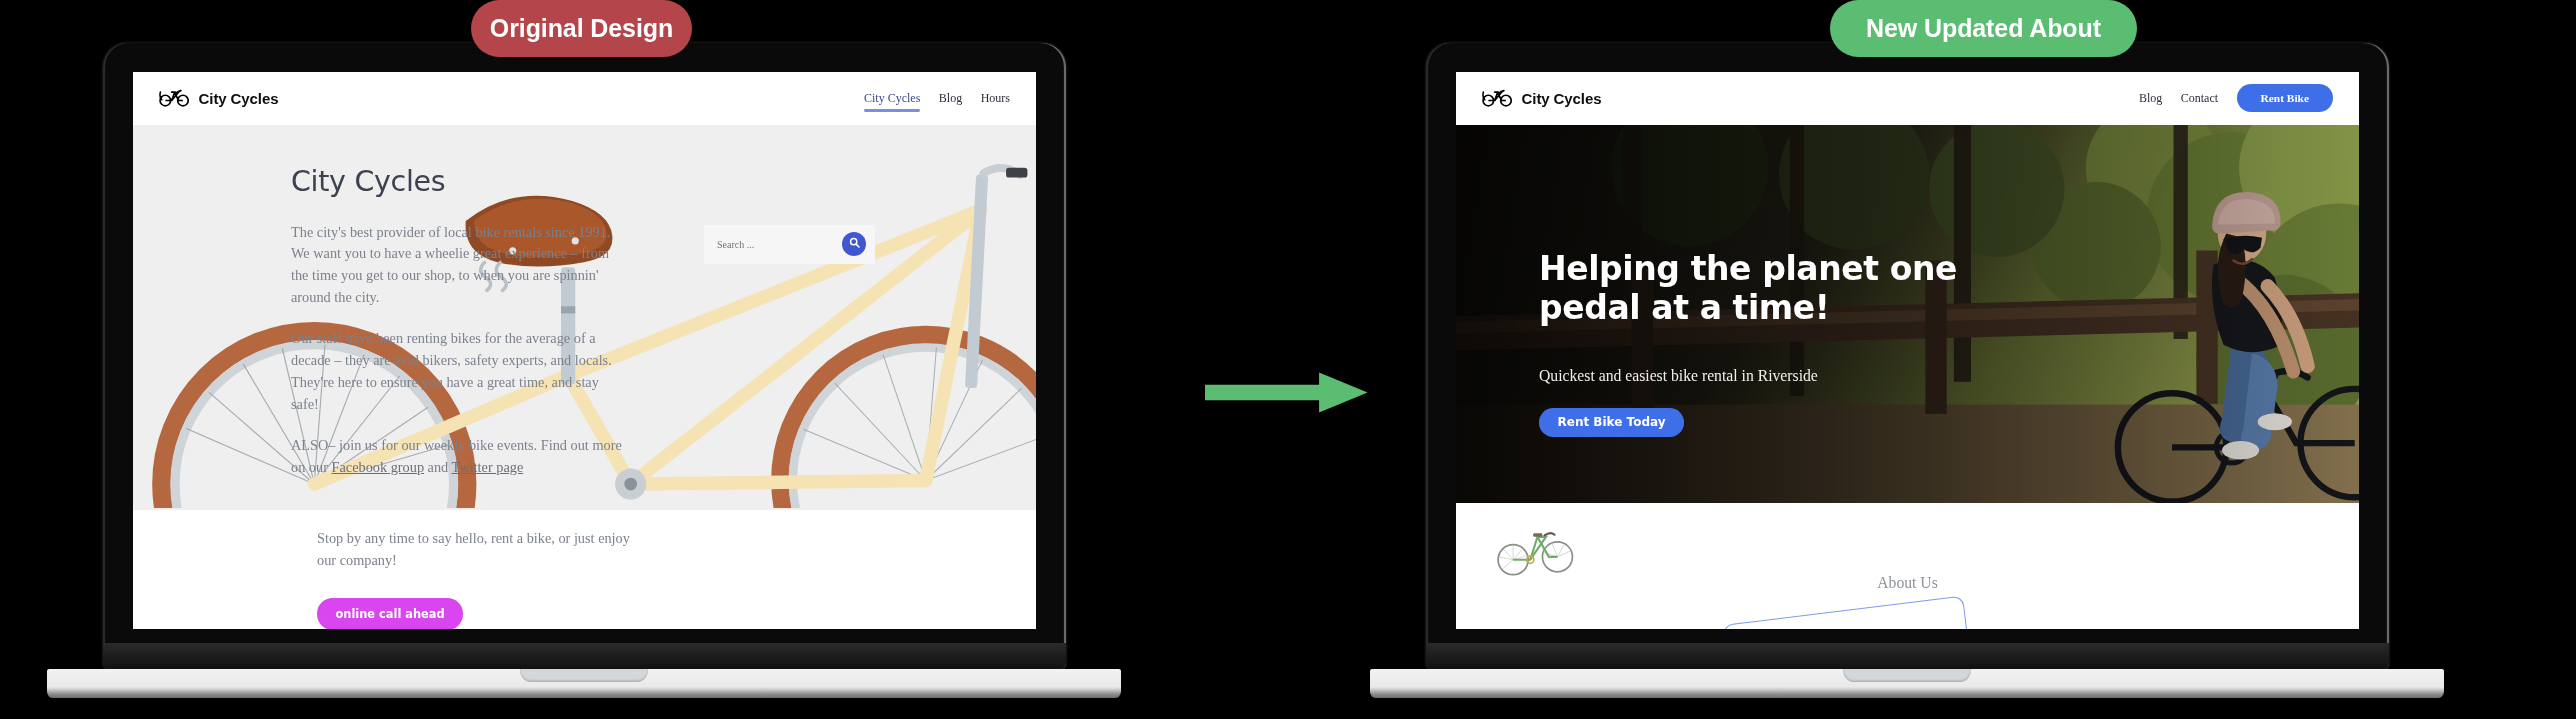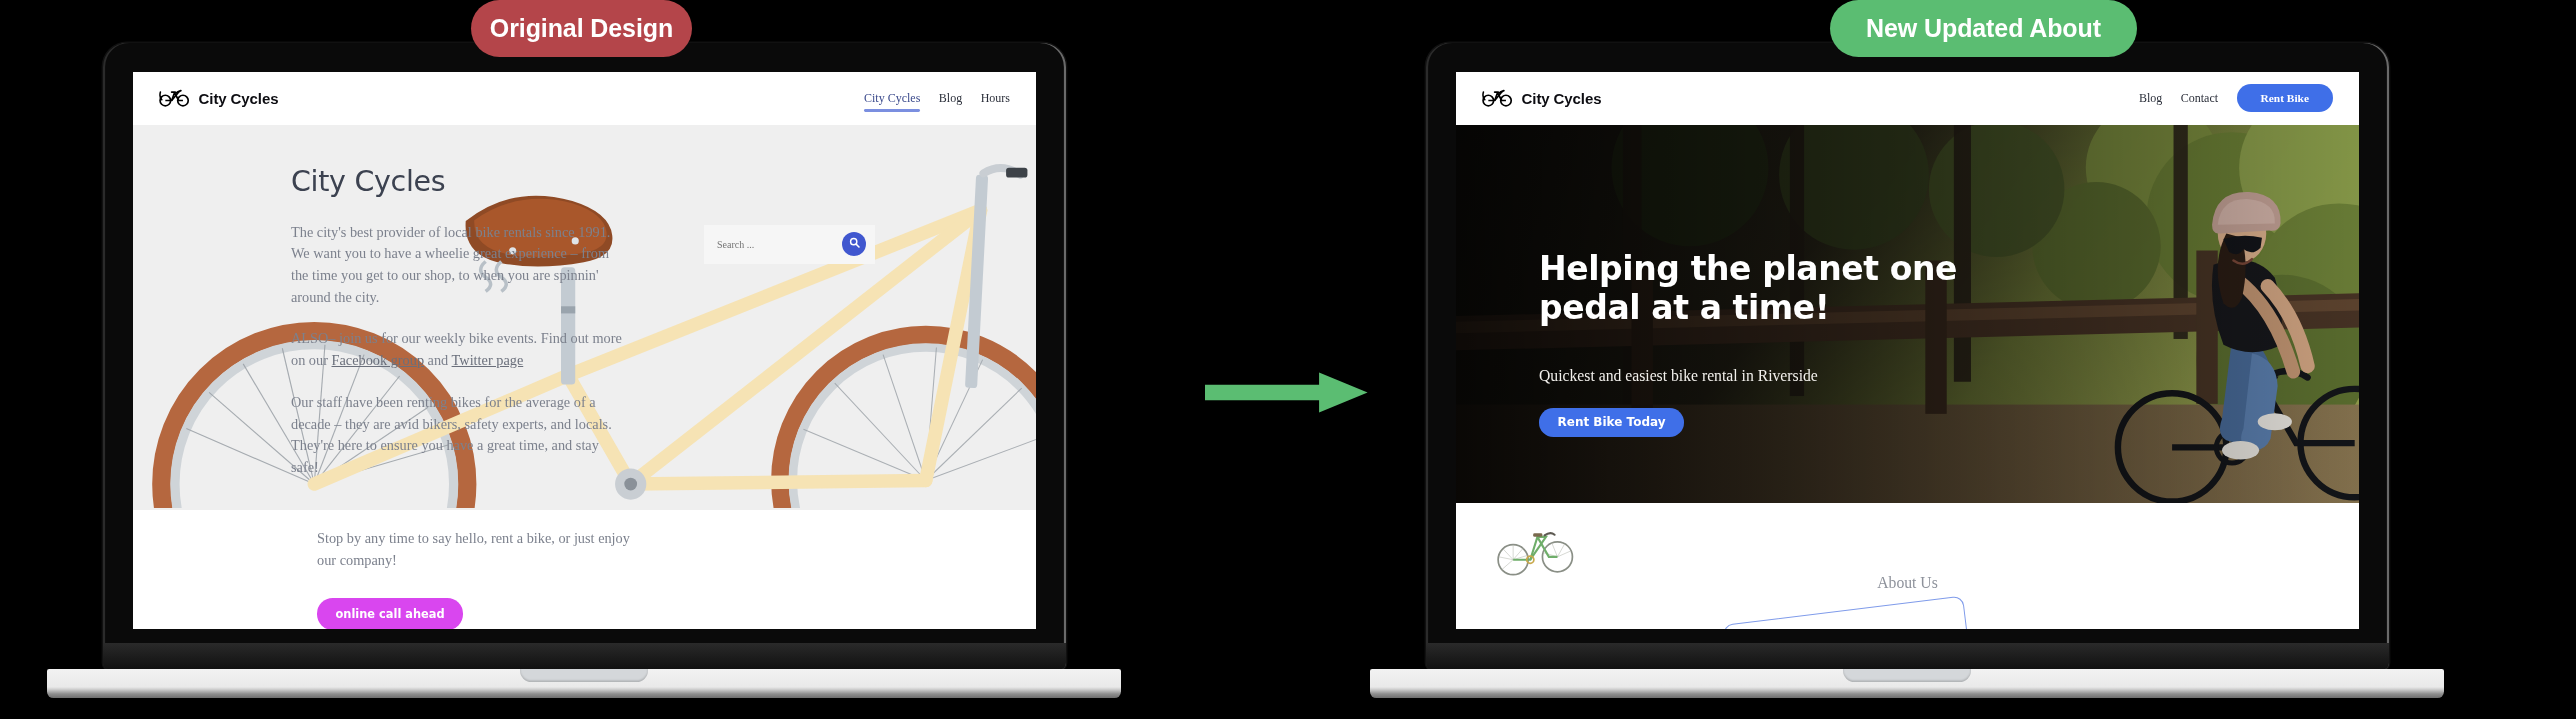--- a/index.html
+++ b/index.html
@@ -238,24 +238,24 @@
             <path d="M1196 68 q26 -16 52 2" stroke="#c9ced3" stroke-width="11" fill="none" stroke-linecap="round"></path>
             <rect x="1228" y="60" width="30" height="14" rx="4" fill="#3d4248"></rect>
 
             <circle cx="700" cy="505" r="22" fill="#c9ced3"></circle>
             <circle cx="700" cy="505" r="9" fill="#8a9199"></circle>
           </svg>
 
           <div class="orig-copy">
             <div class="orig-title">City Cycles</div>
             <p class="orig-p">The city's best provider of local bike rentals since 1991. We want you to have a wheelie great experience – from the time you get to our shop, to when you are spinnin' around the city.</p>
+            <p class="orig-p">Our staff have been renting bikes for the average of a decade – they are avid bikers, safety experts, and locals. They're here to ensure you have a great time, and stay safe!</p>
             <p class="orig-p">
               <span>ALSO– join us for our weekly bike events. Find out more on our </span><a>Facebook group</a><span> and </span><a>Twitter page</a>
             </p>
-            <p class="orig-p">Our staff have been renting bikes for the average of a decade – they are avid bikers, safety experts, and locals. They're here to ensure you have a great time, and stay safe!</p>
           </div>
 
           <div class="orig-search">
             <input type="text" placeholder="Search ..." style="">
             <button class="search-btn">
               <span>
                 <svg width="11.4" height="11.4" viewBox="0 0 16 16">
                   <circle cx="6.6" cy="6.6" r="4.4" fill="none" stroke="#fff" stroke-width="2"></circle>
                   <line x1="10" y1="10" x2="14" y2="14" stroke="#fff" stroke-width="2.2" stroke-linecap="round"></line>
                 </svg>

